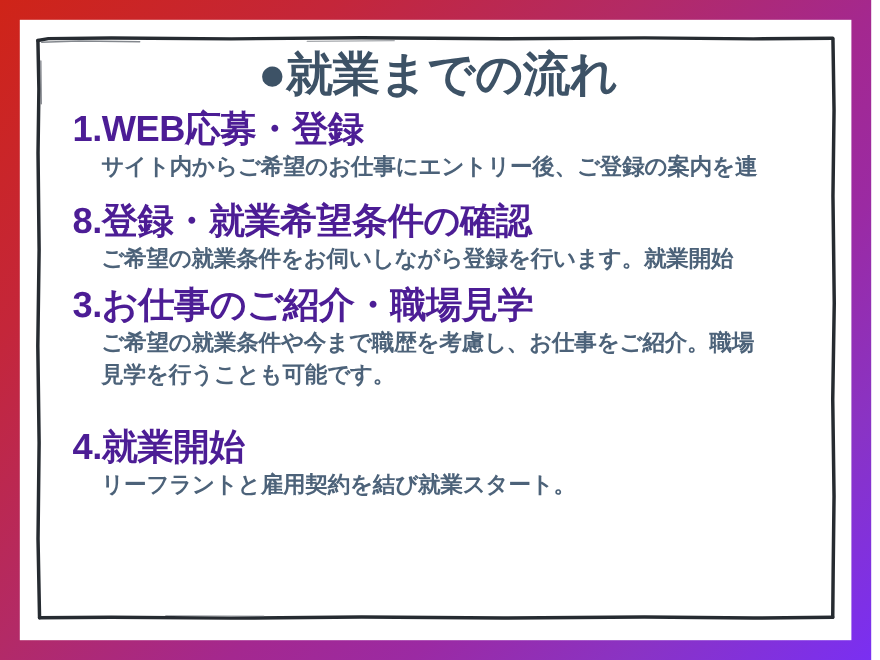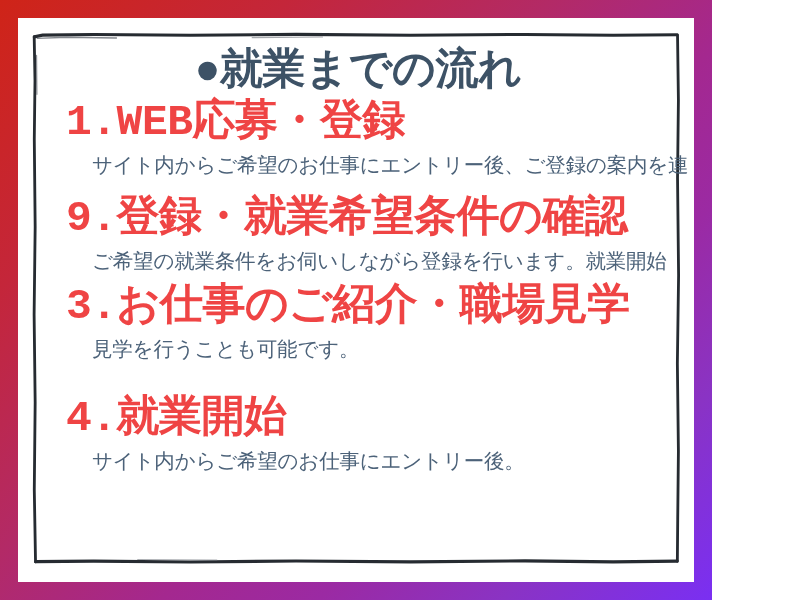--- a/index.html
+++ b/index.html
@@ -10,21 +10,21 @@
   body {
     width: 800px;
     height: 600px;
     overflow: hidden;
     font-family: "Liberation Sans", "DejaVu Sans", sans-serif;
   }
 
   
   #slide {
     position: relative;
-    width: 712px;
+    width: 792px;
     height: 600px;
     box-sizing: border-box;
     background:
       linear-gradient(135deg,
         #cf2418 0%,
         #c4263a 22%,
         #b32a66 42%,
         #a4288f 58%,
         #9b2aa3 70%,
         #8a33c4 84%,
@@ -76,42 +76,42 @@
     line-height: 1.05;
     margin: 0 0 6px 0;
     padding-top: 2px;
     white-space: nowrap;
   }
 
   .step {
     margin: 0 0 2px 0;
   }
   .step-heading {
-    font-size: 43px;
+    font-size: 33px;
     font-weight: bold;
-    color: #ef4444;
+    color: #4c1d95;
     line-height: 1.22;
     letter-spacing: -0.5px;
     margin: 0 0 0 0;
     padding-left: 18px;
     white-space: nowrap;
-    font-family: Liberation Mono, monospace;
   }
   .step-body {
     font-size: 20.5px;
     color: #4c6279;
     line-height: 1.44;
     letter-spacing: -0.2px;
     margin: 0;
     padding-left: 44px;
     padding-right: 4px;
   }
   .step-body .ln {
     display: block;
     white-space: nowrap;
+    font-weight: bold;
   }
 
   .sp-1 { margin-top: 2px; }
   .sp-2 { margin-top: 14px; }
   .sp-3 { margin-top: 6px; }
   .sp-4 { margin-top: 30px; }
 </style>
 </head>
 <body>
 
@@ -137,35 +137,36 @@
       <h1 class="deck-title">●就業までの流れ</h1>
 
       <div class="step sp-1">
         <div class="step-heading">1.WEB応募・登録</div>
         <div class="step-body">
           <span class="ln">サイト内からご希望のお仕事にエントリー後、ご登録の案内を連</span>
         </div>
       </div>
 
       <div class="step sp-2">
-        <div class="step-heading">9.登録・就業希望条件の確認</div>
+        <div class="step-heading">8.登録・就業希望条件の確認</div>
         <div class="step-body">
           <span class="ln">ご希望の就業条件をお伺いしながら登録を行います。就業開始</span>
         </div>
       </div>
 
       <div class="step sp-3">
         <div class="step-heading">3.お仕事のご紹介・職場見学</div>
         <div class="step-body">
+          <span class="ln">ご希望の就業条件や今まで職歴を考慮し、お仕事をご紹介。職場</span>
           <span class="ln">見学を行うことも可能です。</span>
         </div>
       </div>
 
       <div class="step sp-4">
         <div class="step-heading">4.就業開始</div>
         <div class="step-body">
-          <span class="ln">サイト内からご希望のお仕事にエントリー後。</span>
+          <span class="ln">リーフラントと雇用契約を結び就業スタート。</span>
         </div>
       </div>
 
     </div>
   </div>
 </div>
 
 </body></html>

